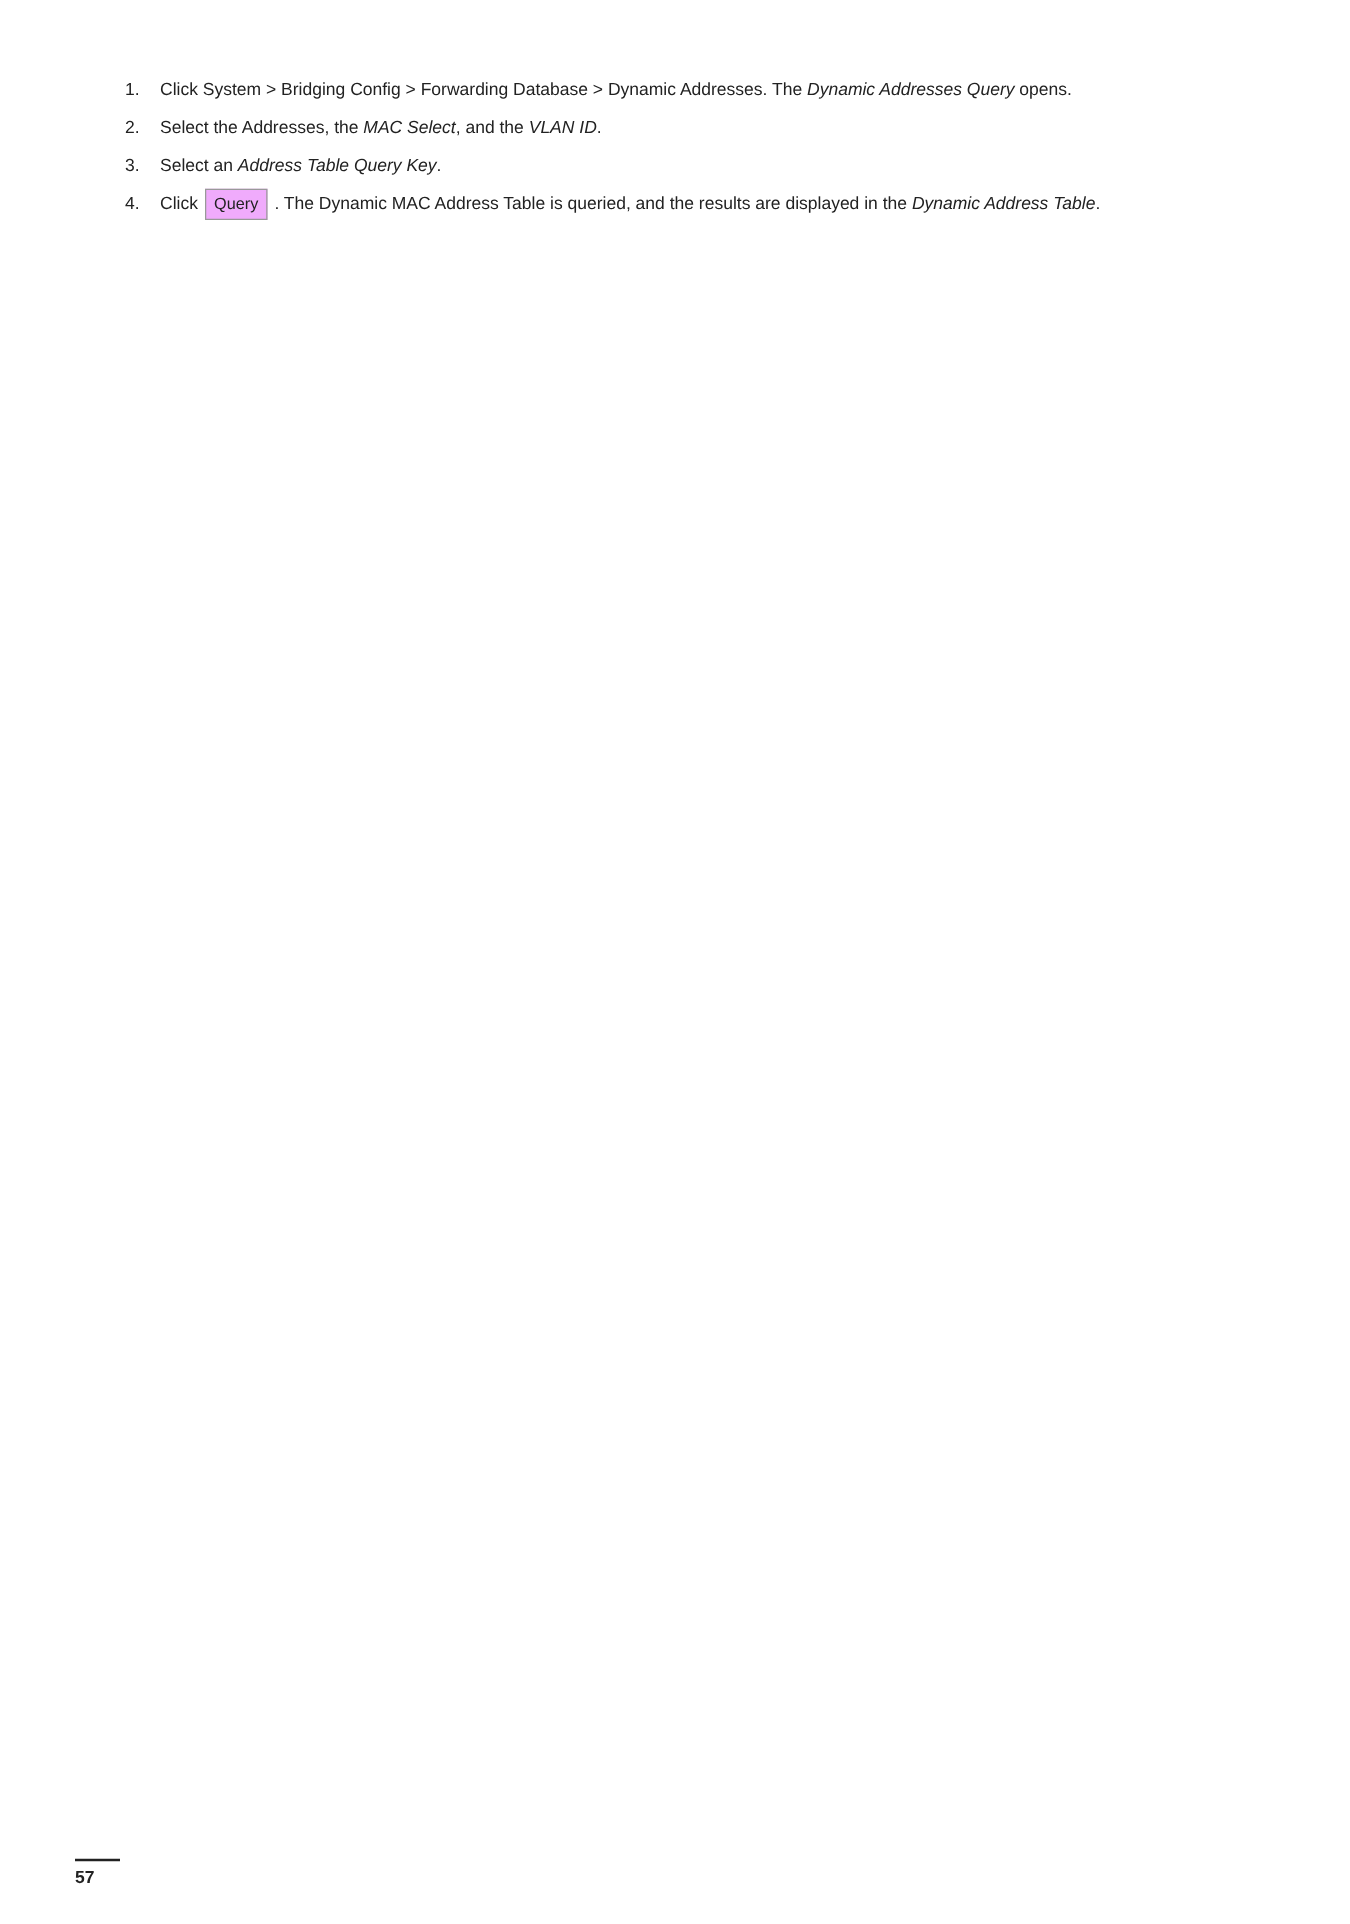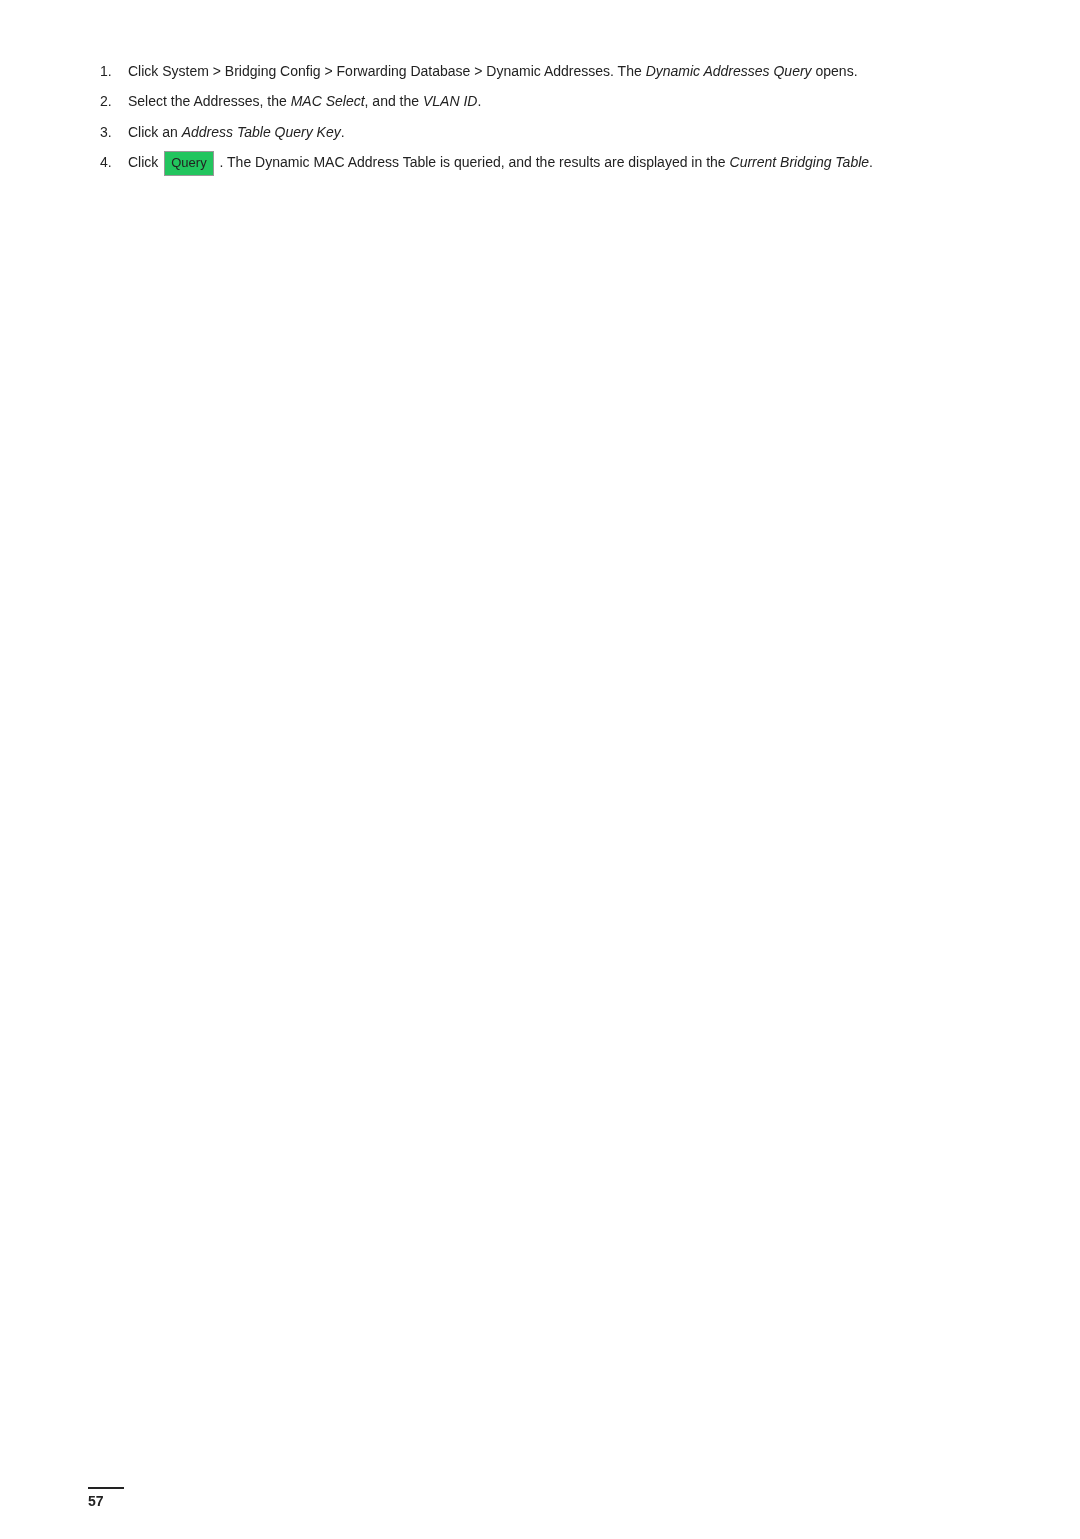--- a/index.html
+++ b/index.html
@@ -52,40 +52,39 @@
       font-weight: normal;
     }
 
     .italic-text {
       font-style: italic;
     }
 
     .query-button {
       display: inline-block;
       border: 1px solid #999999;
-      background: #22c55e;
+      background: #f0abfc;
       padding: 1px 6px;
       font-size: 13px;
       font-family: Arial, Helvetica, sans-serif;
       color: #222222;
       margin: 0 2px;
     }
 
     .page-number {
       position: absolute;
       bottom: 30px;
       left: 60px;
       font-weight: bold;
       font-size: 14px;
       color: #222222;
       border-top: 2px solid #222222;
       padding-top: 4px;
       width: 36px;
       text-align: left;
-      margin-left: 28px;
     }
   </style>
 </head>
 <body>
 
 <div class="page-content">
   <ol>
 
     <li>
       <span class="li-content">
@@ -96,29 +95,29 @@
     </li>
 
     <li>
       <span class="li-content">
         <span>Select the Addresses, the </span><span class="italic-text">MAC Select</span><span>, and the </span><span class="italic-text">VLAN ID</span><span>.</span>
       </span>
     </li>
 
     <li>
       <span class="li-content">
-        <span>Click an </span><span class="italic-text">Address Table Query Key</span><span>.</span>
+        <span>Select an </span><span class="italic-text">Address Table Query Key</span><span>.</span>
       </span>
     </li>
 
     <li>
       <span class="li-content">
         <span>Click</span>
         <span> </span>
         <span class="query-button">Query</span>
-        <span>. The Dynamic MAC Address Table is queried, and the results are displayed in the </span><span class="italic-text">Current Bridging Table</span><span>.</span>
+        <span>. The Dynamic MAC Address Table is queried, and the results are displayed in the </span><span class="italic-text">Dynamic Address Table</span><span>.</span>
       </span>
     </li>
 
   </ol>
 </div>
 
 <div class="page-number">57</div>
 
 </body></html>

